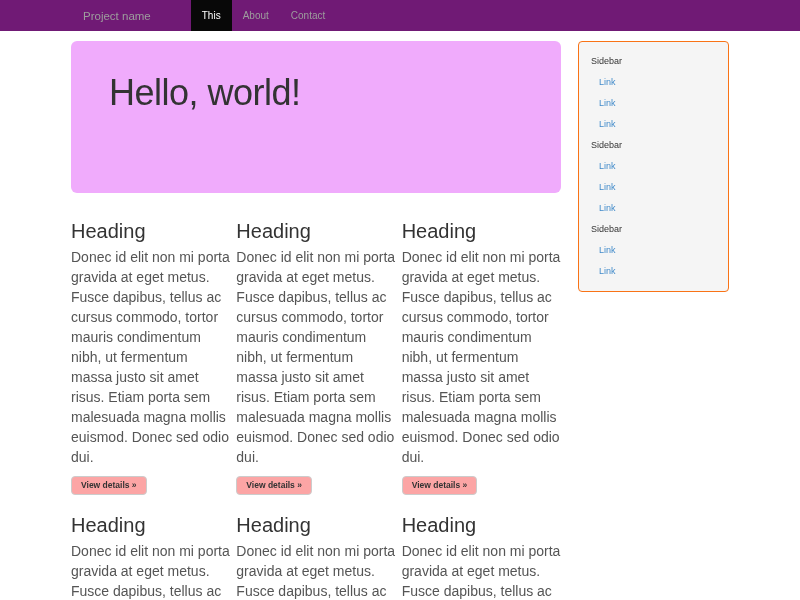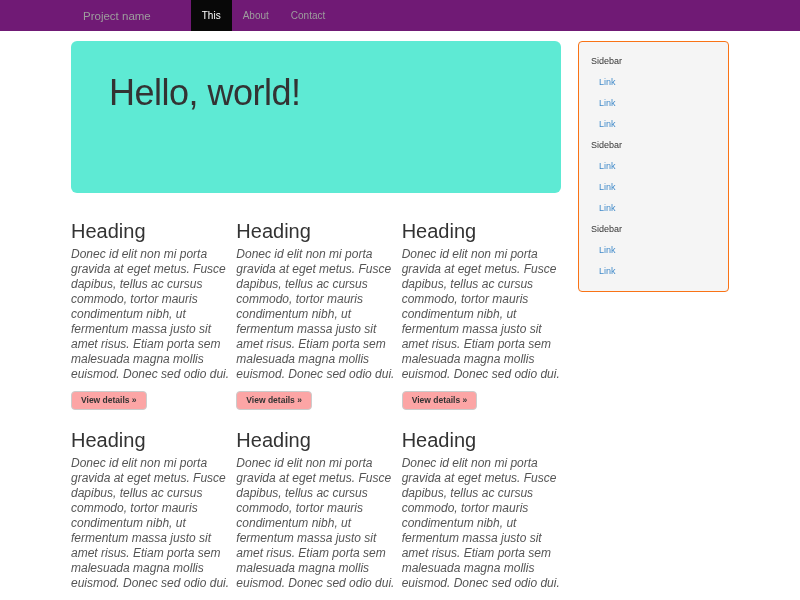--- a/index.html
+++ b/index.html
@@ -48,21 +48,21 @@
   }
 
   
   .container { width: 658px; margin: 0 auto; }
   .layout { display: flex; gap: 17px; margin-top: 10px; }
   .main-col { width: 490px; flex: 0 0 490px; }
   .side-col { width: 151px; flex: 0 0 151px; }
 
   
   .jumbotron {
-    background: #5eead4;
+    background: #f0abfc;
     border-radius: 6px;
     padding: 32px 38px 32px 38px;
     height: 152px;
   }
   .jumbotron h1 {
     margin: 0 0 8px 0;
     font-size: 36px;
     line-height: 40px;
     font-weight: 500;
     letter-spacing: -0.5px;
@@ -86,24 +86,23 @@
   .grid.row-2 { margin-top: 18px; }
   .card h2 {
     margin: 0 0 4px 0;
     font-size: 20px;
     line-height: 24px;
     font-weight: 500;
     color: #333;
   }
   .card p {
     margin: 0 0 7px 0;
-    font-size: 12px;
-    line-height: 15px;
+    font-size: 14px;
+    line-height: 20px;
     color: #555;
-    font-style: italic;
   }
   .btn {
     display: inline-block;
     background: #fca5a5;
     border: 1px solid #cccccc;
     border-radius: 4px;
     padding: 4px 9px;
     font-family: "Liberation Sans", sans-serif;
     font-size: 8.5px;
     font-weight: bold;

